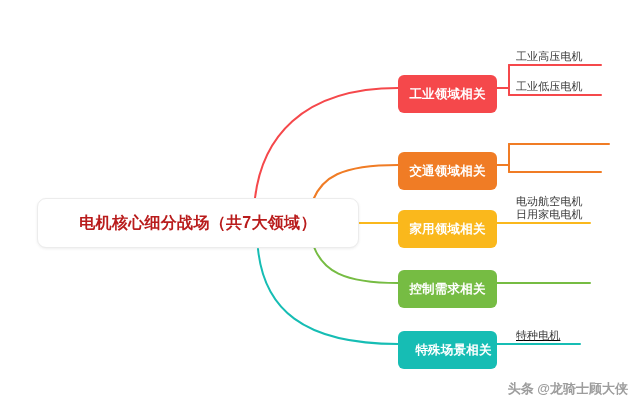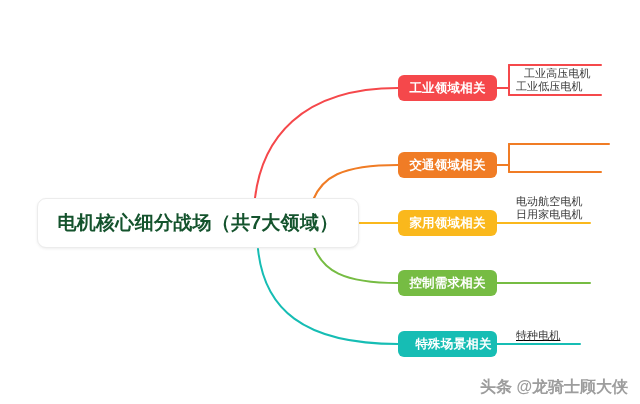--- a/index.html
+++ b/index.html
@@ -35,32 +35,32 @@
     background: #ffffff;
     border: 1px solid #ececec;
     border-radius: 9px;
     box-shadow: 0 1px 3px rgba(0,0,0,0.07);
     display: flex;
     align-items: center;
     justify-content: center;
     z-index: 3;
   }
   .root-label {
-    font-size: 19px;
+    font-size: 16px;
     font-weight: bold;
-    color: #14532d;
+    color: #b91c1c;
     letter-spacing: 0.3px;
     white-space: nowrap;
     text-align: center;
   }
 
   
   .branch-node {
     position: absolute;
-    height: 26px;
+    height: 38px;
     box-sizing: border-box;
     border-radius: 6px;
     display: flex;
     align-items: center;
     justify-content: center;
     z-index: 3;
   }
   .branch-label {
     font-size: 12.5px;
     font-weight: bold;
@@ -83,21 +83,21 @@
     color: #3a3a3a;
     white-space: nowrap;
     letter-spacing: 0.1px;
   }
 
   
   .watermark {
     position: absolute;
     right: 12px;
     bottom: 6px;
-    font-size: 16px;
+    font-size: 13px;
     font-weight: bold;
     color: #8c8c8c;
     opacity: 0.85;
     white-space: nowrap;
     z-index: 4;
   }
 </style>
 </head>
 <body>
 
@@ -145,21 +145,21 @@
   </div>
 
   <div class="branch-node" style="left:398px; top:270px; width:99px; background:#76BC43;">
     <span class="branch-label">控制需求相关</span>
   </div>
 
   <div class="branch-node" style="left:398px; top:331px; width:99px; background:#16BDB4;padding-left:12px;">
     <span class="branch-label">特殊场景相关</span>
   </div>
 
-  <div class="leaf-node" style="left:516px; top:62px;margin-left:8px;">
+  <div class="leaf-node" style="left:516px; top:45px;">
     <span class="leaf-label">工业高压电机</span>
   </div>
 
   <div class="leaf-node" style="left:516px; top:75px;">
     <span class="leaf-label">工业低压电机</span>
   </div>
 
 
   <div class="leaf-node" style="left:516px; top:152px;margin-top:38px;">
     <span class="leaf-label">电动航空电机</span>

